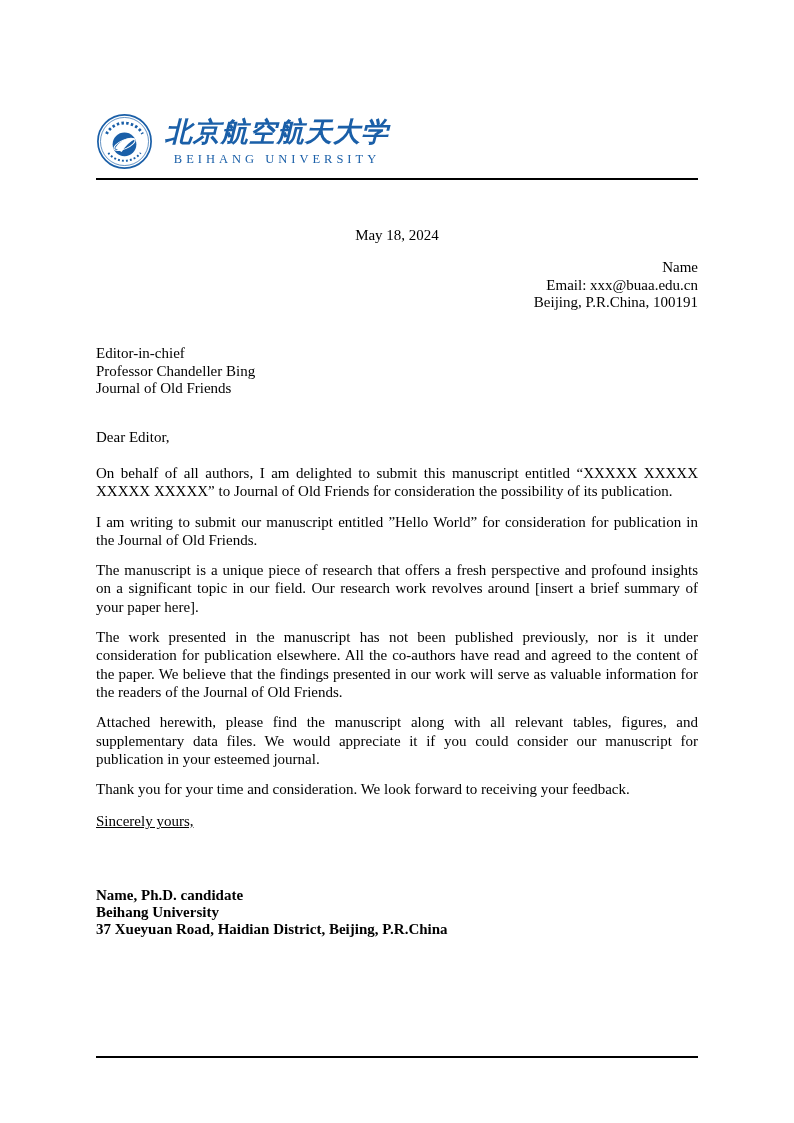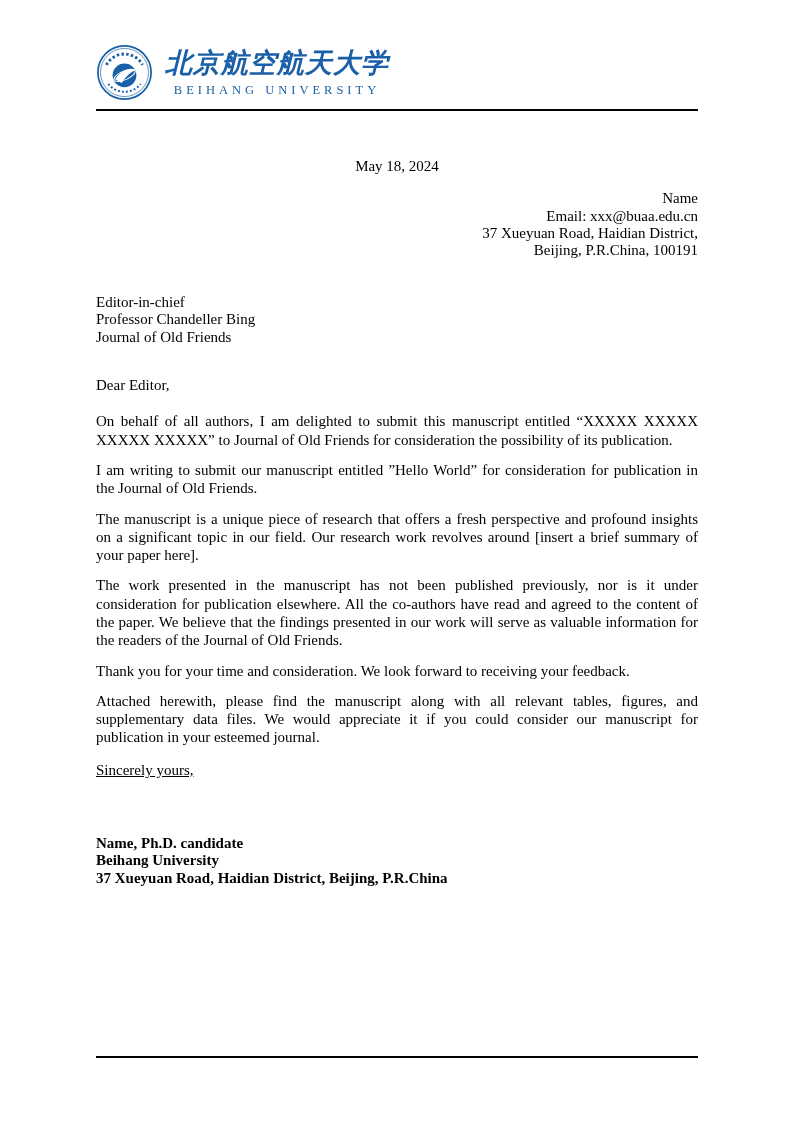--- a/index.html
+++ b/index.html
@@ -9,21 +9,21 @@
     width:794px; height:1123px;
     background:#ffffff; color:#000000;
     font-family:"Liberation Serif","DejaVu Serif",serif;
     font-size:15px; line-height:1.22;
     overflow:hidden;
     margin:0 auto;
   }
   .content{ margin:0 96px; }
 
   
-  .letterhead{ padding-top:44px; }
+  .letterhead{ padding-top:113px; }
   .logo-row{ display:flex; align-items:center; gap:12px; }
   .logo{ width:57px; height:57px; flex:0 0 auto; }
   .uni-names{ display:inline-block; text-align:center; color:var(--blue); }
   .uni-cn{ font-size:27px; font-weight:bold; font-style:italic; letter-spacing:1px; white-space:nowrap; }
   .uni-en{ font-size:12.5px; letter-spacing:4px; margin-top:3px; white-space:nowrap; }
   .rule{ height:2px; background:#000; }
   .top-rule{ margin-top:8px; }
   .bottom-rule{ position:absolute; left:96px; right:96px; top:1056px; }
 
   
@@ -60,39 +60,38 @@
         </div>
       </div>
       <div class="rule top-rule"></div>
     </header>
 
     <div class="date">May 18, 2024</div>
 
     <div class="sender">
       <div>Name</div>
       <div>Email: xxx@buaa.edu.cn</div>
-      <div>37 Xueyuan Road, Haidian District,</div>
       <div>Beijing, P.R.China, 100191</div>
     </div>
 
     <div class="recipient">
       <div>Editor-in-chief</div>
       <div>Professor Chandeller Bing</div>
       <div class="italic">Journal of Old Friends</div>
     </div>
 
     <div class="salutation">Dear Editor,</div>
 
     <div class="letter-body">
       <p class="para"><span>On behalf of all authors, I am delighted to submit this manuscript entitled “XXXXX XXXXX XXXXX XXXXX” to </span><span class="italic">Journal of Old Friends</span><span> for consideration the possibility of its publication.</span></p>
       <p class="para">I am writing to submit our manuscript entitled ”Hello World” for consideration for publication in the Journal of Old Friends.</p>
       <p class="para">The manuscript is a unique piece of research that offers a fresh perspective and profound insights on a significant topic in our field. Our research work revolves around [insert a brief summary of your paper here].</p>
       <p class="para">The work presented in the manuscript has not been published previously, nor is it under consideration for publication elsewhere. All the co-authors have read and agreed to the content of the paper. We believe that the findings presented in our work will serve as valuable information for the readers of the Journal of Old Friends.</p>
+      <p class="para">Attached herewith, please find the manuscript along with all relevant tables, figures, and supplementary data files. We would appreciate it if you could consider our manuscript for publication in your esteemed journal.</p>
       <p class="para">Thank you for your time and consideration. We look forward to receiving your feedback.</p>
-      <p class="para">Attached herewith, please find the manuscript along with all relevant tables, figures, and supplementary data files. We would appreciate it if you could consider our manuscript for publication in your esteemed journal.</p>
     </div>
 
     <div class="closing">Sincerely yours,</div>
 
     <div class="signature">
       <div>Name, Ph.D. candidate</div>
       <div>Beihang University</div>
       <div>37 Xueyuan Road, Haidian District, Beijing, P.R.China</div>
     </div>
 

